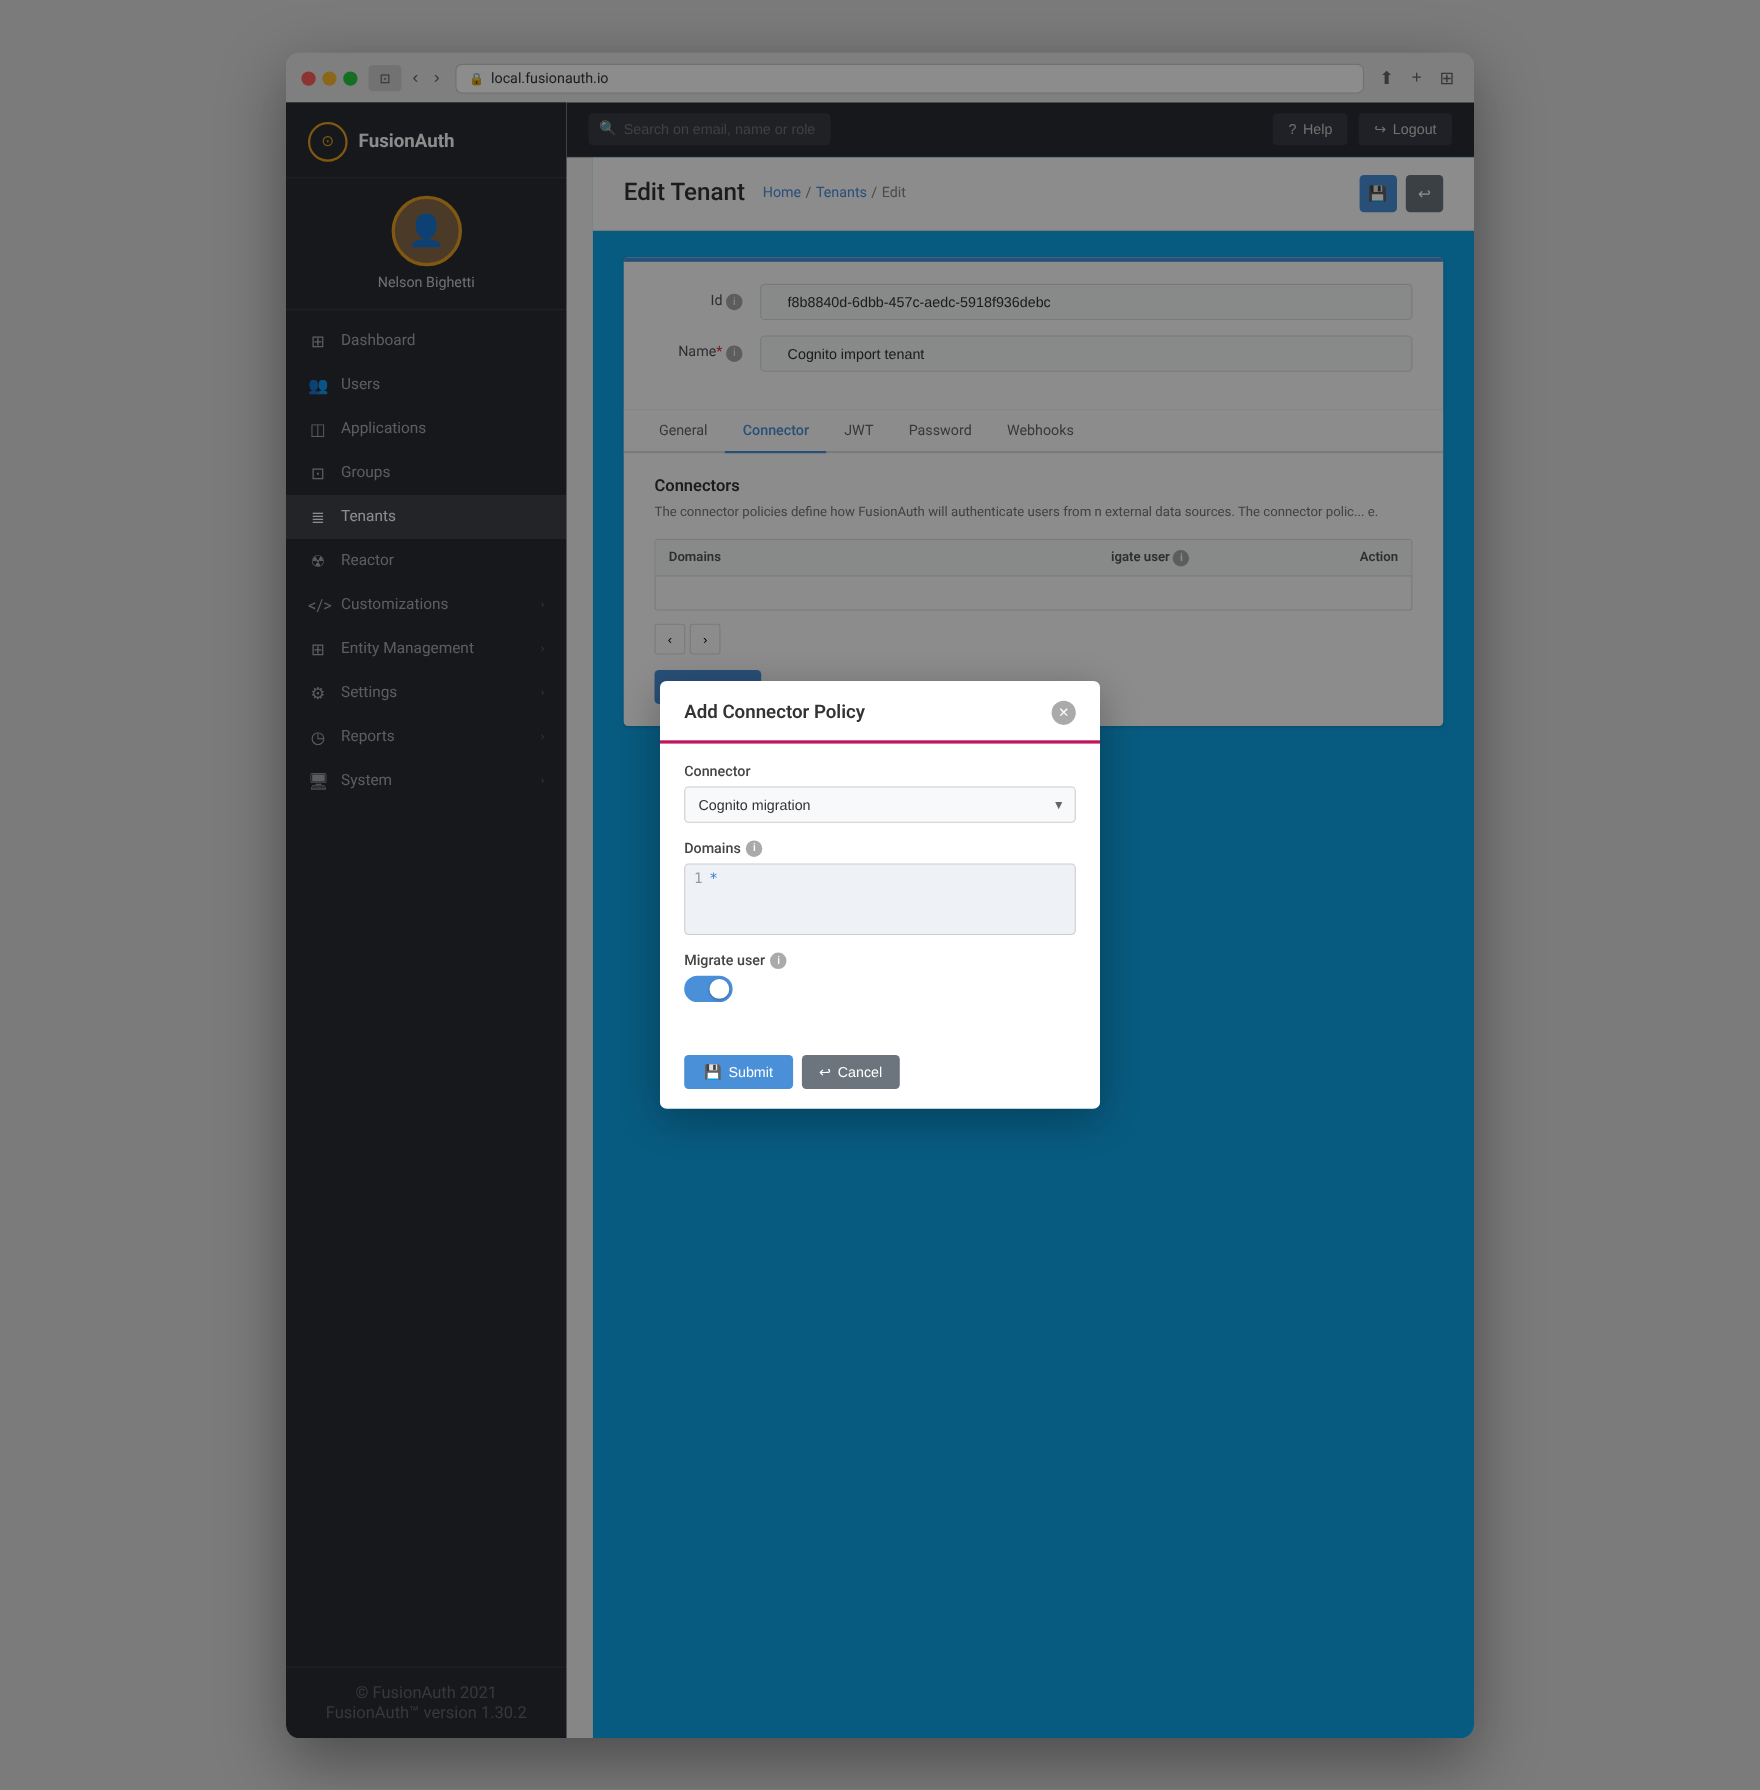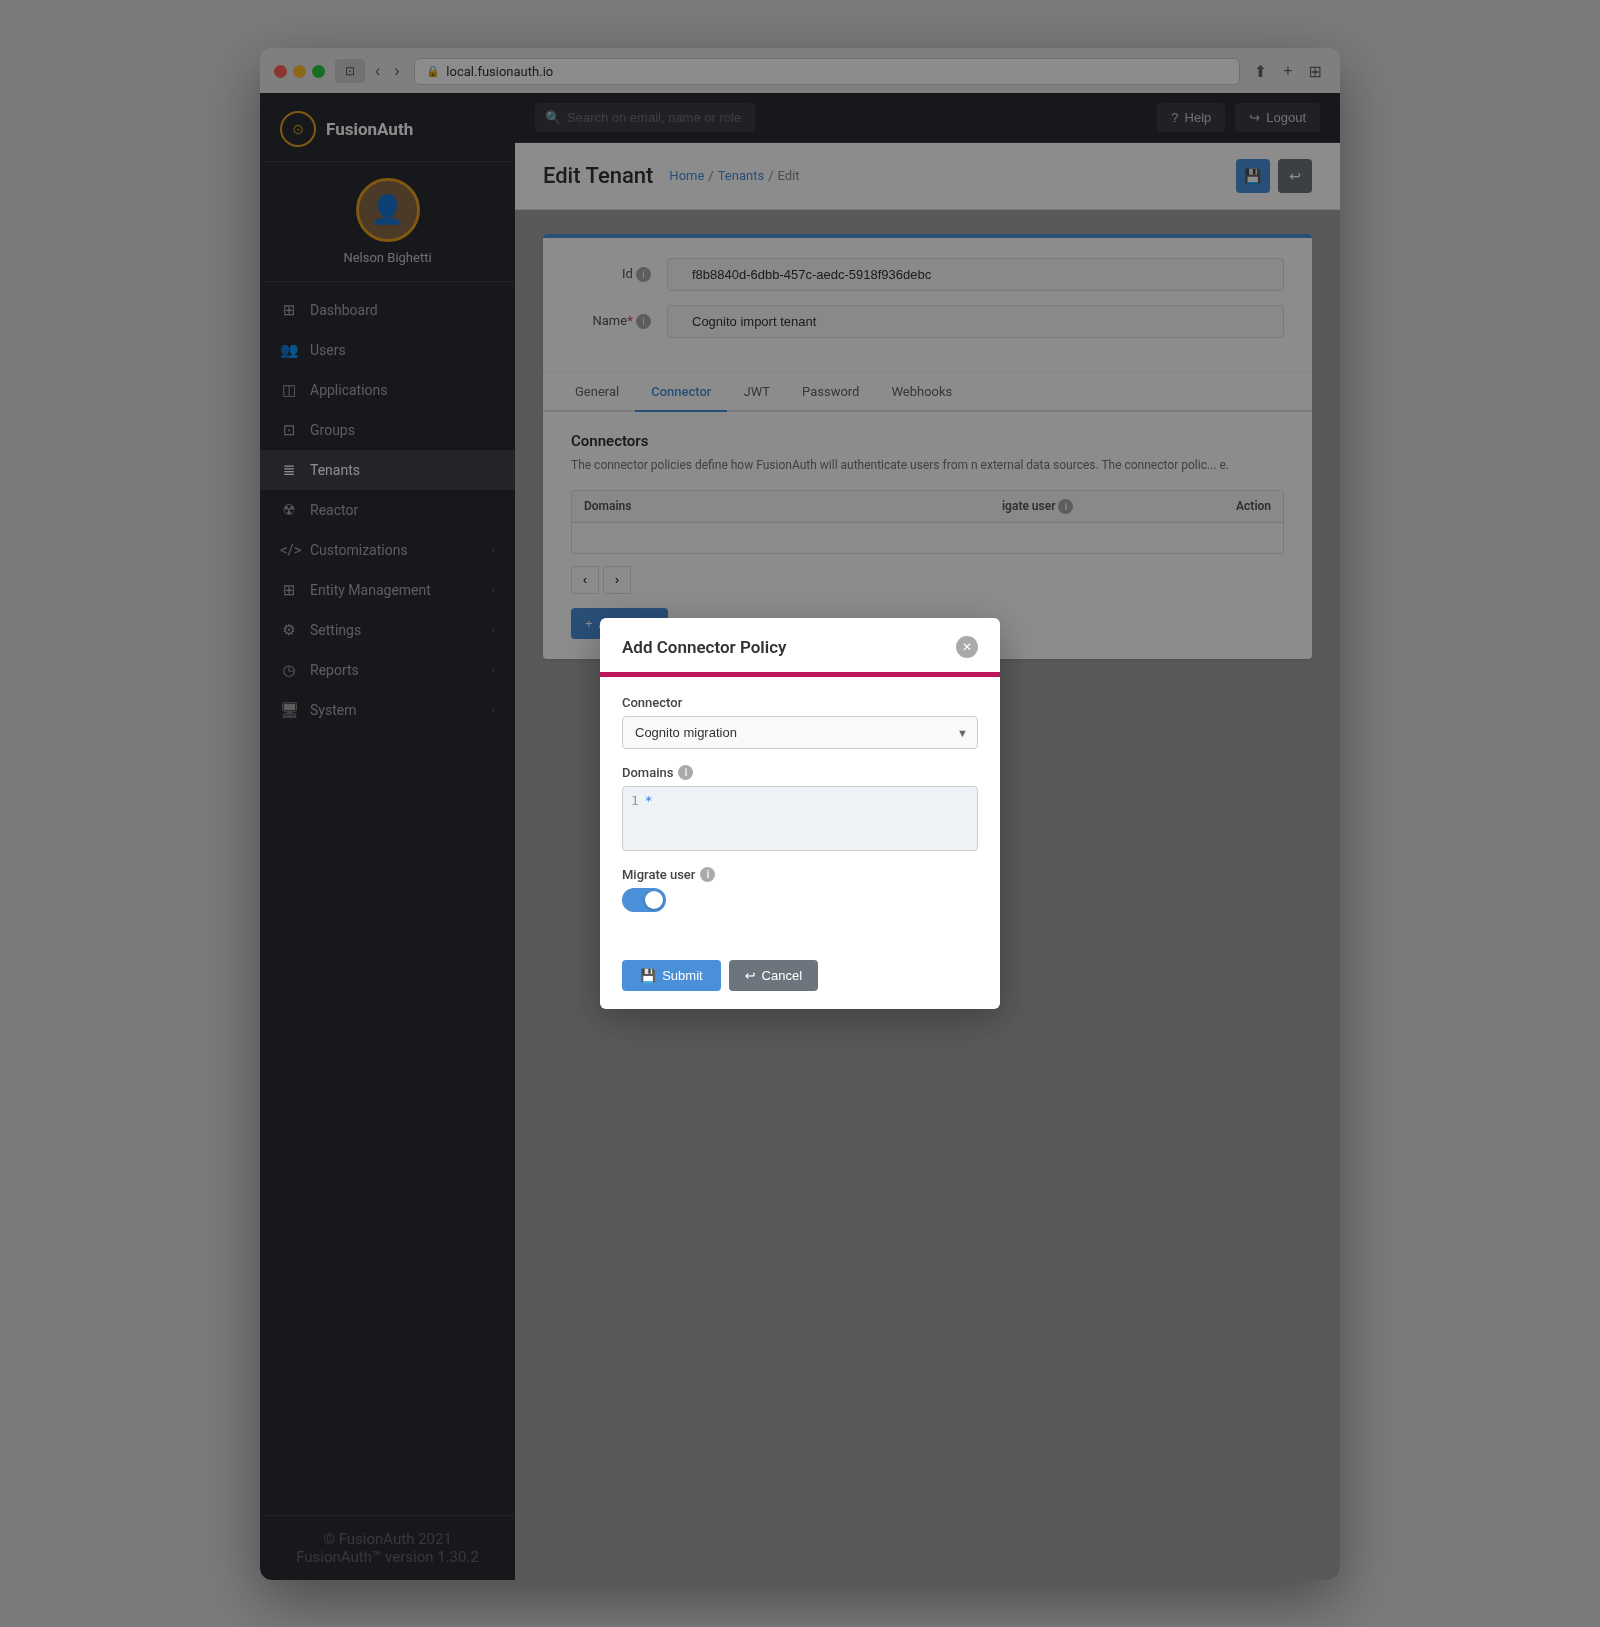--- a/index.html
+++ b/index.html
@@ -187,21 +187,22 @@
       cursor: pointer;
       display: flex;
       align-items: center;
       gap: 6px;
     }
 
     
     .main-content {
       flex: 1;
       overflow-y: auto;
-      background: #a3a3a3;
+      background: #0ea5e9;
+      margin-left: 24px;
     }
 
     .page-header {
       background: white;
       padding: 16px 28px;
       display: flex;
       align-items: center;
       justify-content: space-between;
       border-bottom: 1px solid #e0e0e0;
     }
@@ -337,21 +338,21 @@
       width: 400px;
       box-shadow: 0 10px 40px rgba(0,0,0,0.3);
       position: relative;
     }
 
     .modal-header {
       display: flex;
       align-items: center;
       justify-content: space-between;
       padding: 18px 22px 14px;
-      border-bottom: 5px solid #be185d;
+      border-bottom: 3px solid #be185d;
     }
     .modal-title { font-size: 17px; font-weight: 600; color: #333; }
     .modal-close {
       width: 22px; height: 22px;
       background: #aaa;
       border: none;
       border-radius: 50%;
       cursor: pointer;
       display: flex; align-items: center; justify-content: center;
       font-size: 12px;

